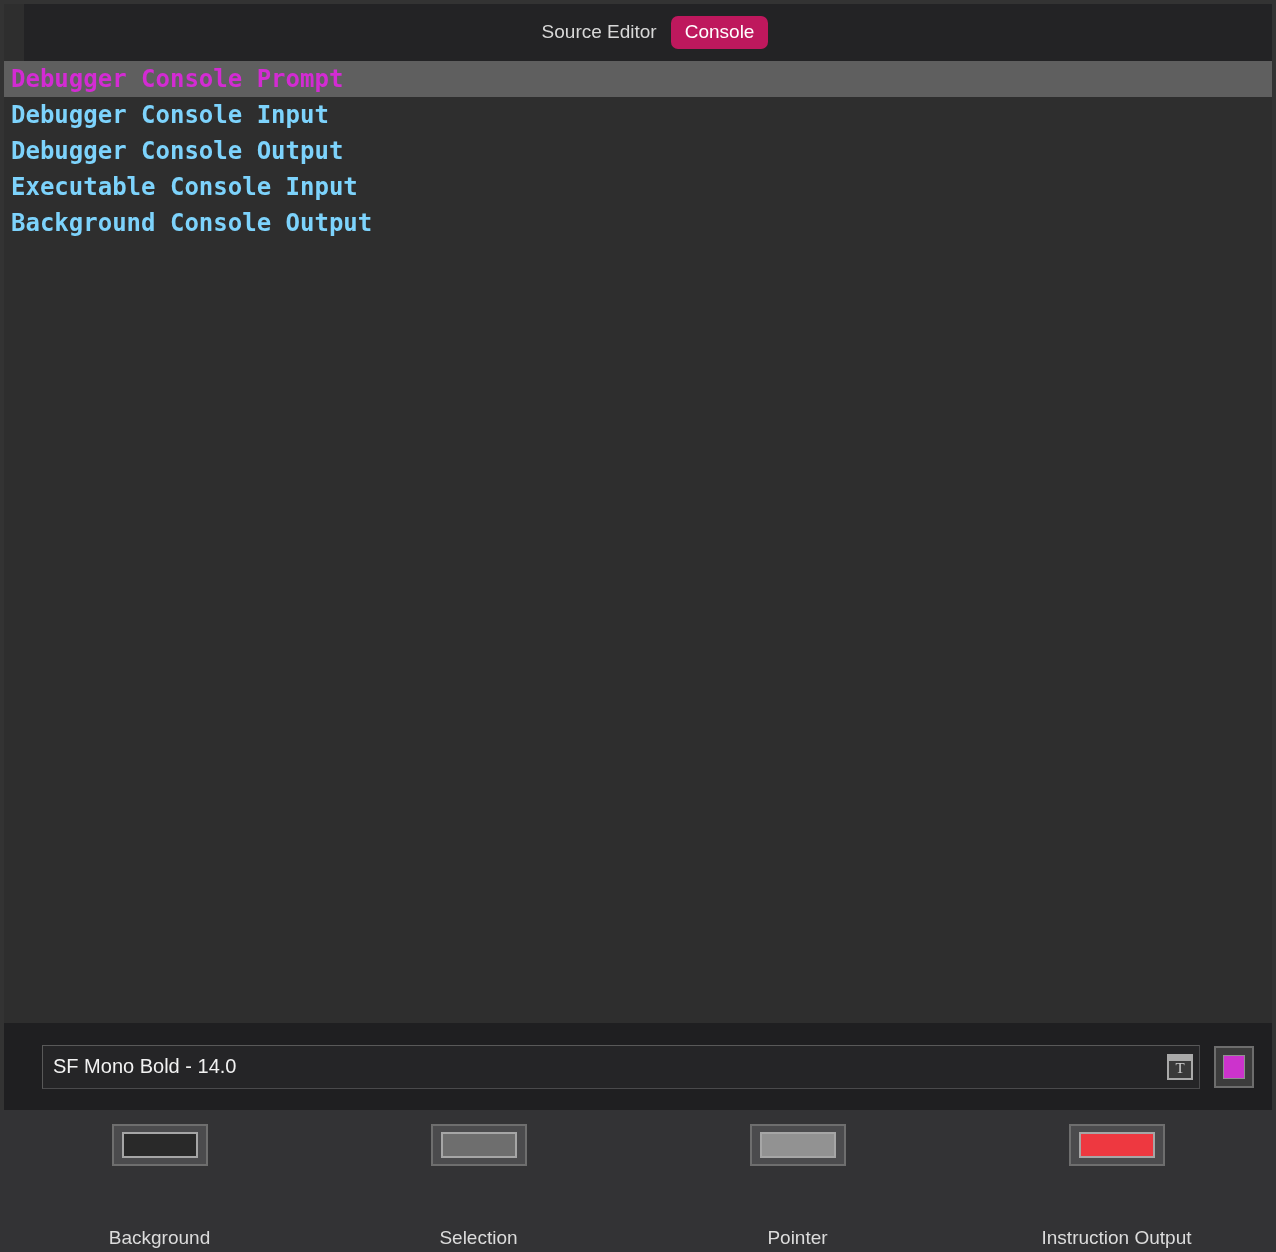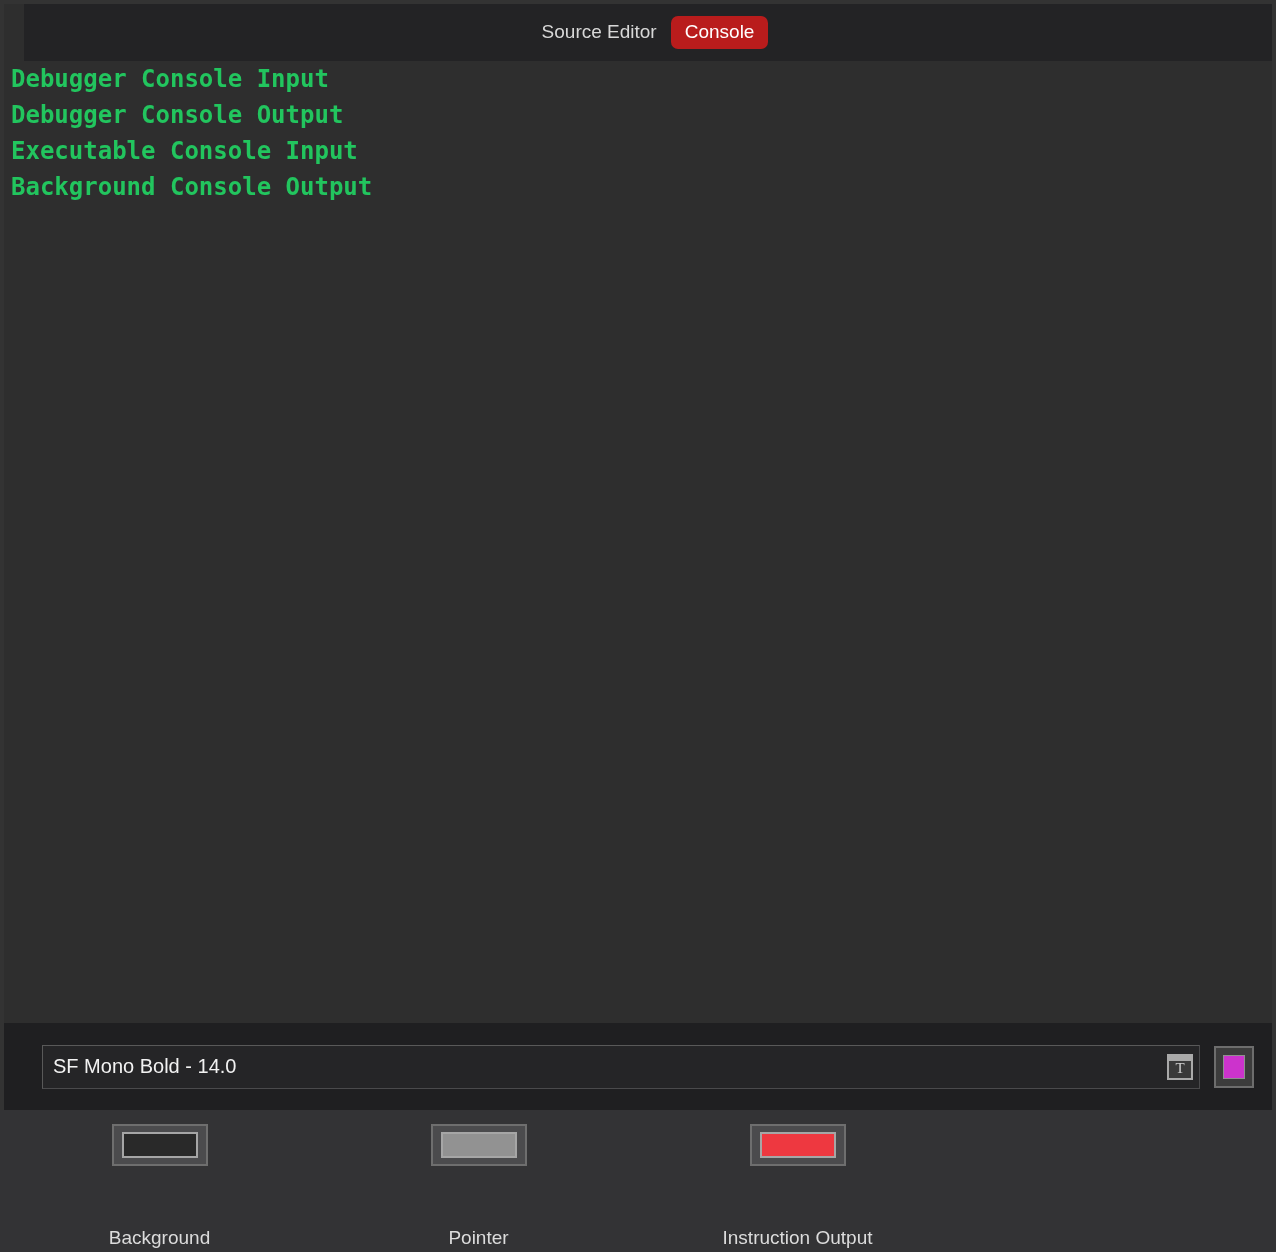--- a/index.html
+++ b/index.html
@@ -52,42 +52,42 @@
     font-size: 19px;
     color: #d8d8d8;
     padding: 6px 14px 7px 14px;
     border-radius: 7px;
     background: transparent;
     line-height: 1.1;
     white-space: nowrap;
     cursor: default;
   }
   .tab.selected {
-    background: #b91c1c;
+    background: #be185d;
     color: #ffffff;
   }
 
   
   .console-area {
     position: relative;
     flex: 1 1 auto;
     background: #2e2e2e;
     padding-top: 0px;
     overflow: hidden;
   }
   .console-line {
     font-family: "DejaVu Sans Mono", "Liberation Mono", monospace;
     font-weight: bold;
     font-size: 24px;
     line-height: 36px;
     height: 36px;
     padding-left: 7px;
     white-space: pre;
     letter-spacing: 0px;
-    color: #22c55e;
+    color: #7dd3fc;
     box-sizing: border-box;
   }
   .console-line.selected-row {
     background: #5f5f5f;
   }
 
   
   .font-bar {
     height: 88px;
     min-height: 88px;
@@ -218,20 +218,21 @@
 <div id="root">
 
   <div class="preview-panel">
 
     <div class="tab-bar">
       <div class="tab">Source Editor</div>
       <div class="tab selected">Console</div>
     </div>
 
     <div class="console-area">
+      <div class="console-line selected-row" style="color:#d32bd3">Debugger Console Prompt</div>
       <div class="console-line">Debugger Console Input</div>
       <div class="console-line">Debugger Console Output</div>
       <div class="console-line">Executable Console Input</div>
       <div class="console-line">Background Console Output</div>
     </div>
 
     <div class="font-bar">
 
       <div class="font-field">
         <span class="font-field-text">SF Mono Bold - 14.0</span>
@@ -253,20 +254,26 @@
 
   <div class="swatch-strip">
 
     <div class="swatch-cell">
       <div class="swatch-chip">
         <div class="swatch-inner" style="background:#292929"></div>
       </div>
       <div class="swatch-label">Background</div>
     </div>
 
+    <div class="swatch-cell">
+      <div class="swatch-chip">
+        <div class="swatch-inner" style="background:#6e6e6e"></div>
+      </div>
+      <div class="swatch-label">Selection</div>
+    </div>
 
     <div class="swatch-cell">
       <div class="swatch-chip">
         <div class="swatch-inner" style="background:#929292"></div>
       </div>
       <div class="swatch-label">Pointer</div>
     </div>
 
     <div class="swatch-cell">
       <div class="swatch-chip">

